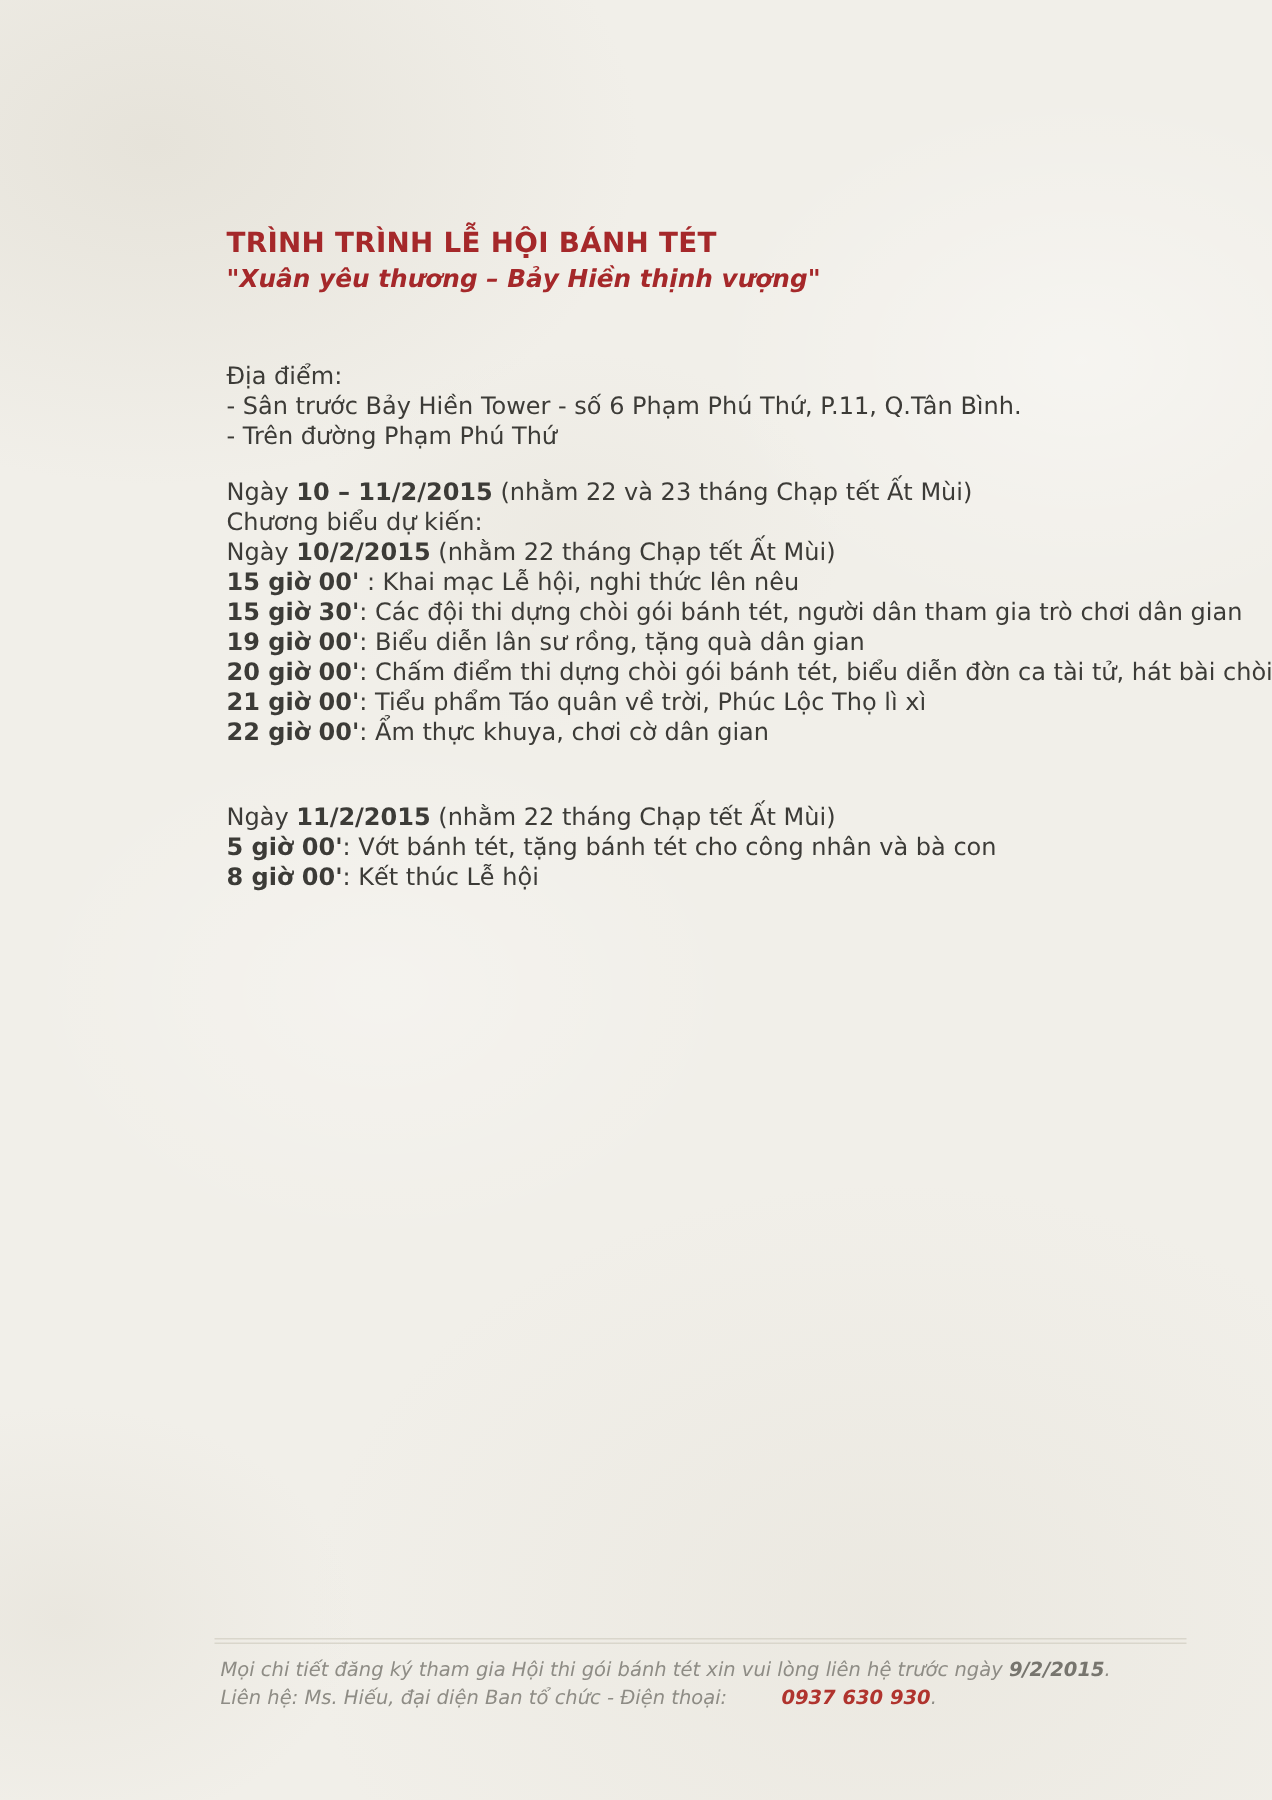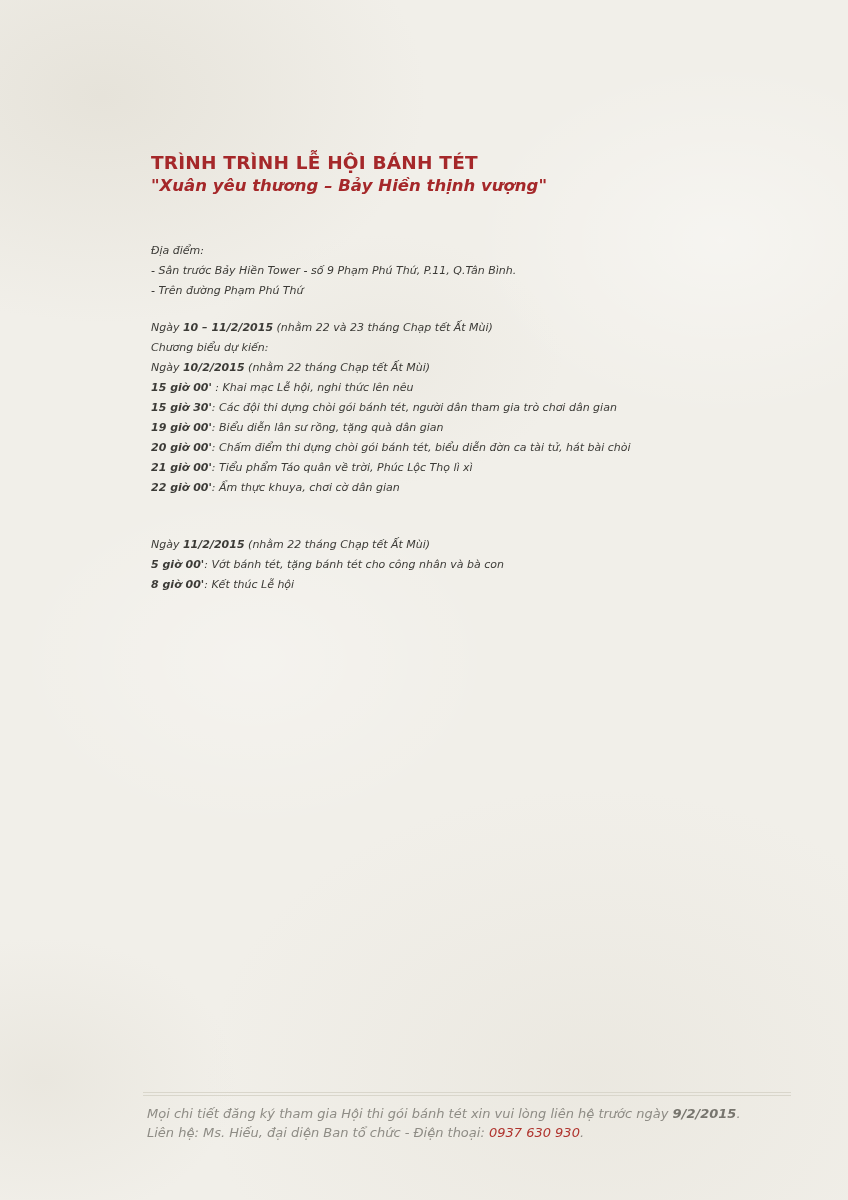--- a/index.html
+++ b/index.html
@@ -25,57 +25,56 @@
     font-weight: bold; font-style: normal;
     font-size: 18.5px; line-height: 24px;
     color: #a5282a; letter-spacing: 0.2px;
   }
   .subtitle {
     font-weight: bold; font-style: italic;
     font-size: 16.5px; line-height: 22px;
     color: #a5282a;
   }
   .body-text p {
-    font-style: italic;
-    font-size: 11px; line-height: 20px;
+    font-size: 16px; line-height: 20px;
     color: #3c3b37;
   }
   .b { font-weight: bold; text-align: center; }
   #header   { top: 151px; }
   #location { top: 241px; }
   #schedule { top: 318px; }
   #day2     { top: 535px; }
   .divider {
     position: absolute; left: 143px; top: 1092px;
     width: 648px; height: 2px;
     border-top: 1px solid #d9d6cb;
     border-bottom: 1px solid #d9d6cb;
   }
   #footer {
     left: 147px; top: 1104px;
     font-style: italic;
     font-size: 13px; line-height: 19px;
     color: #8e8c85;
   }
   #footer .b { color: #77756e; }
-  #footer .red { color: #b0342e; font-weight: normal; }
+  #footer .red { color: #b0342e; font-weight: bold; margin-left: 32px; }
 </style>
 </head>
 <body>
 
 <div class="page">
 
   <section id="header">
     <p class="title">TRÌNH TRÌNH LỄ HỘI BÁNH TÉT</p>
     <p class="subtitle">"Xuân yêu thương – Bảy Hiền thịnh vượng"</p>
   </section>
 
   <section id="location" class="body-text">
     <p>Địa điểm:</p>
-    <p>- Sân trước Bảy Hiền Tower - số 9 Phạm Phú Thứ, P.11, Q.Tân Bình.</p>
+    <p>- Sân trước Bảy Hiền Tower - số 6 Phạm Phú Thứ, P.11, Q.Tân Bình.</p>
     <p>- Trên đường Phạm Phú Thứ</p>
   </section>
 
   <section id="schedule" class="body-text">
     <p><span>Ngày </span><span class="b">10 – 11/2/2015</span><span> (nhằm 22 và 23 tháng Chạp tết Ất Mùi)</span></p>
     <p>Chương biểu dự kiến:</p>
     <p><span>Ngày </span><span class="b">10/2/2015</span><span> (nhằm 22 tháng Chạp tết Ất Mùi)</span></p>
     <p><span class="b">15 giờ 00'</span><span> : Khai mạc Lễ hội, nghi thức lên nêu</span></p>
     <p><span class="b">15 giờ 30'</span><span>: Các đội thi dựng chòi gói bánh tét, người dân tham gia trò chơi dân gian</span></p>
     <p><span class="b">19 giờ 00'</span><span>: Biểu diễn lân sư rồng, tặng quà dân gian</span></p>

